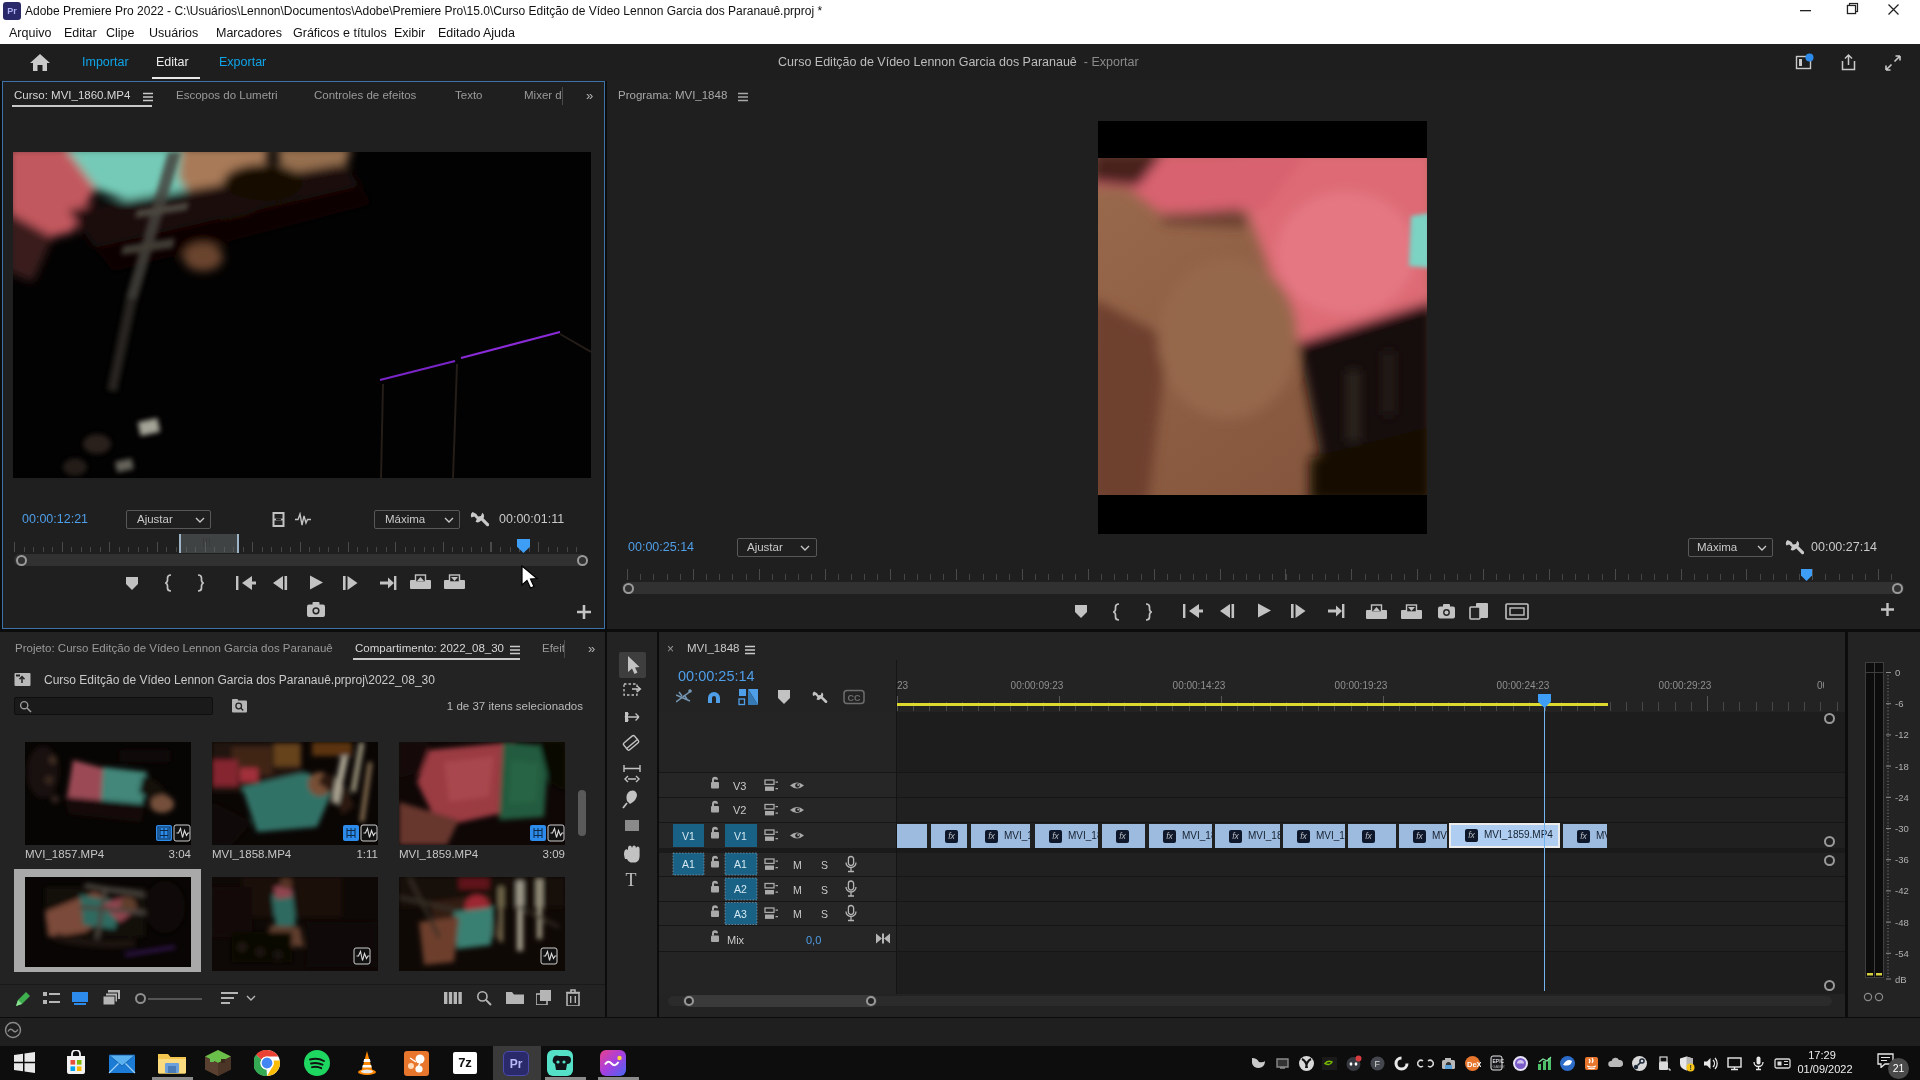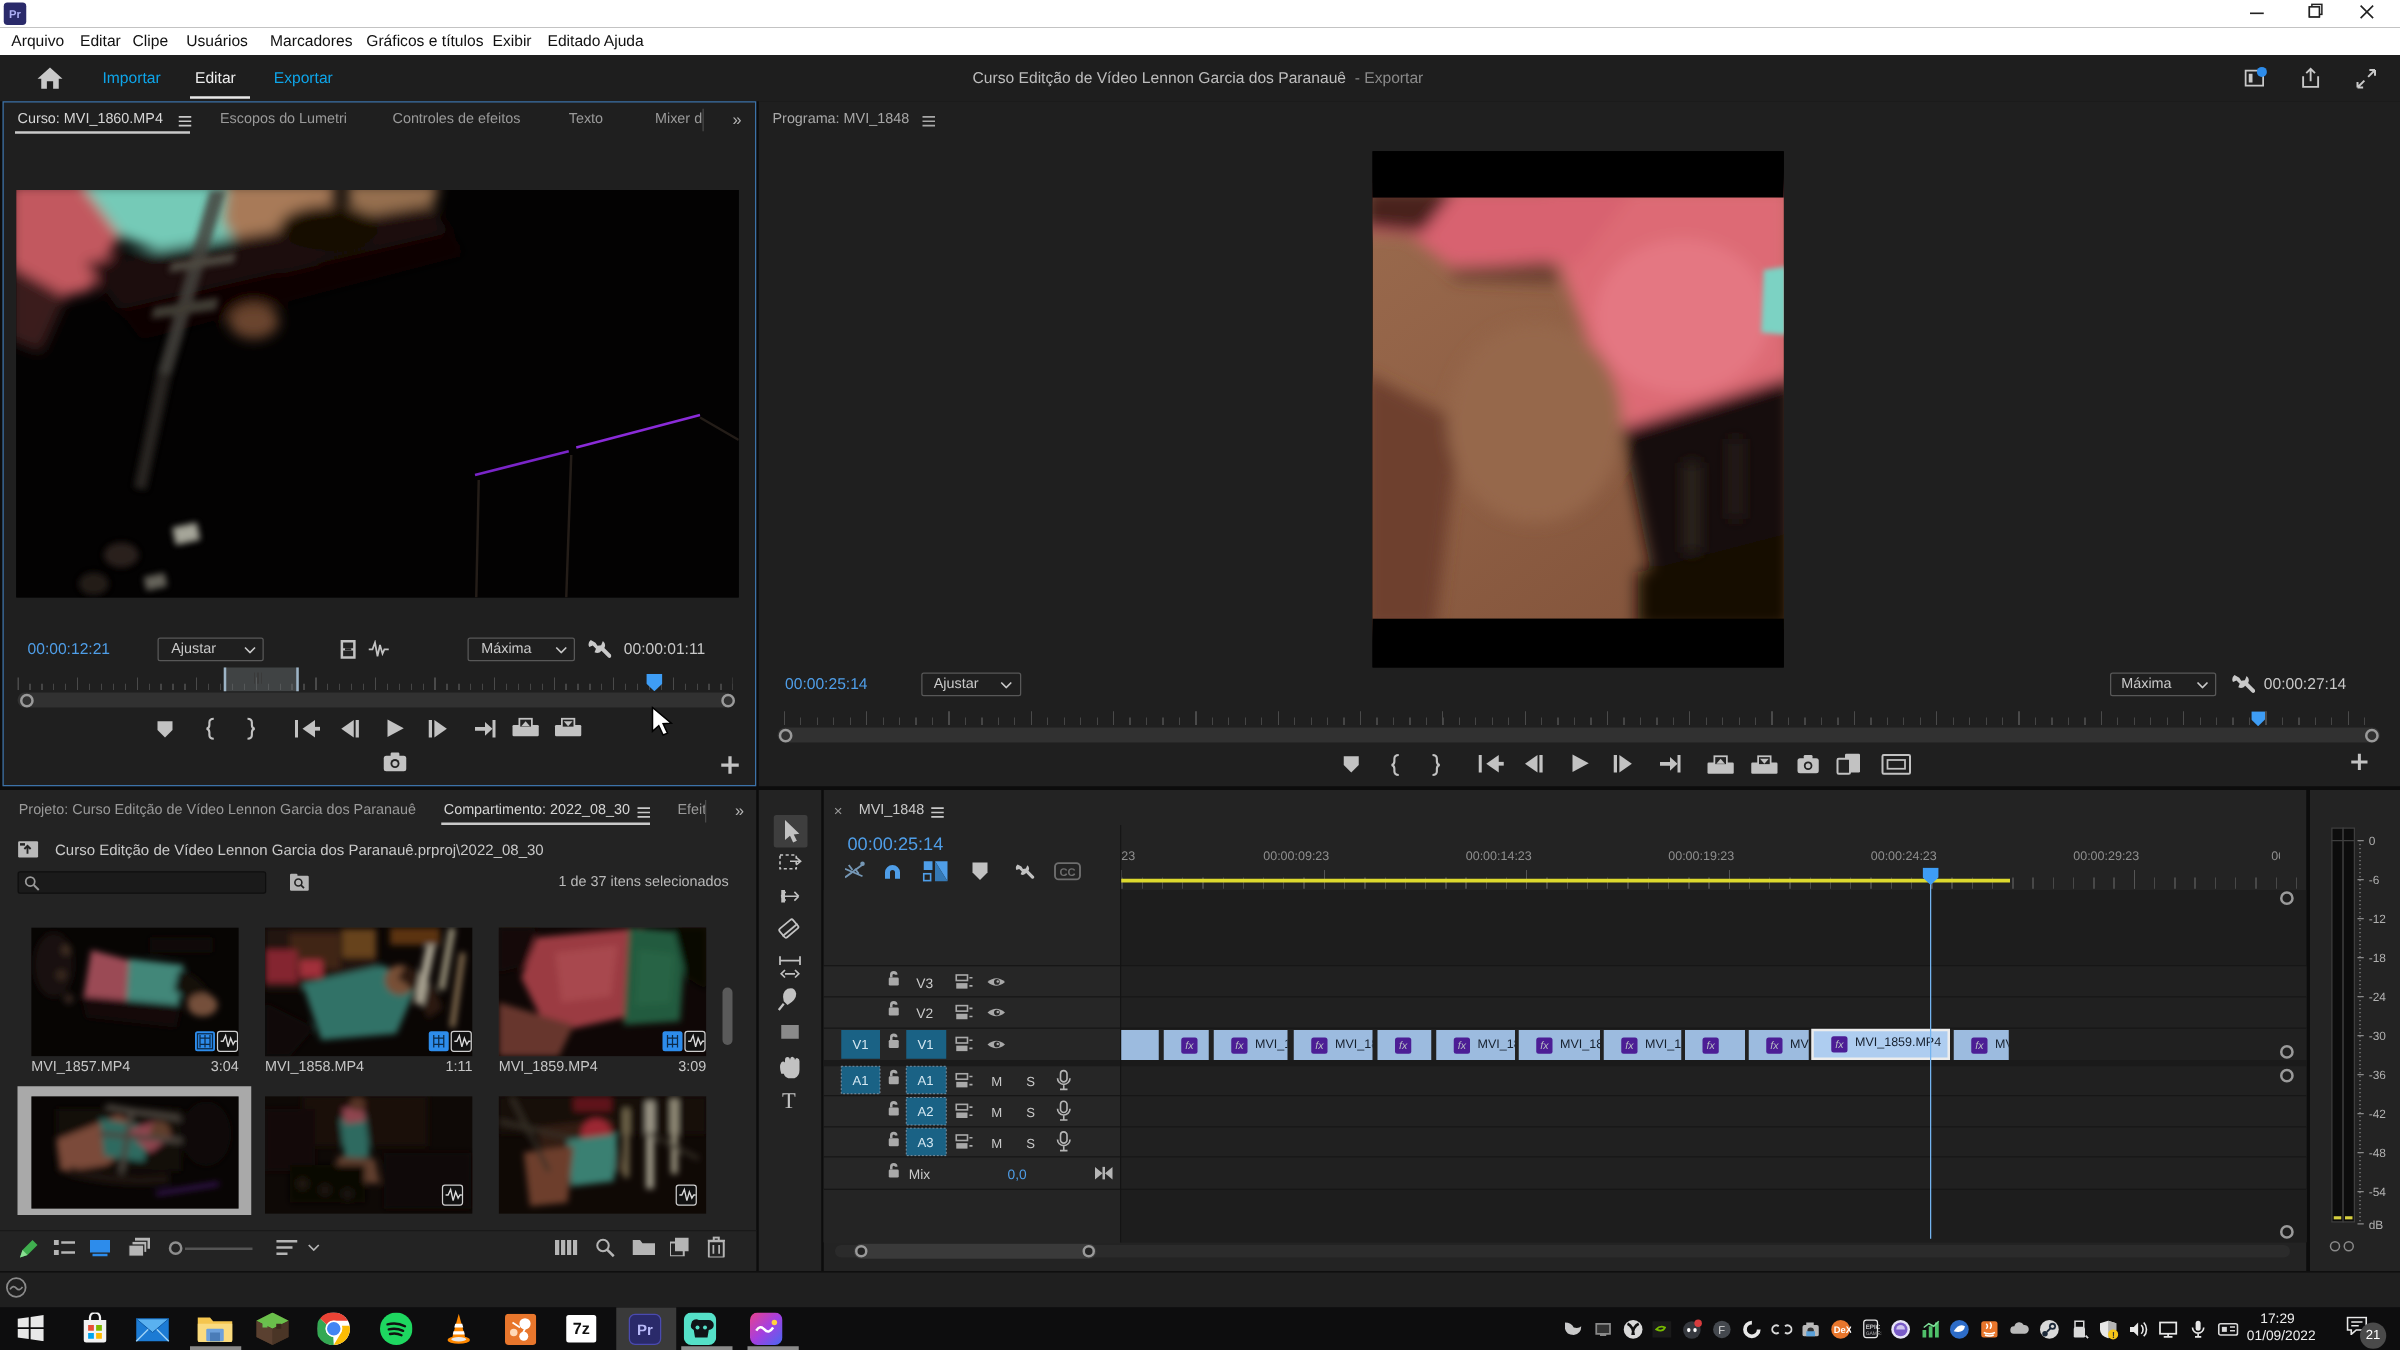--- a/index.html
+++ b/index.html
@@ -26,31 +26,32 @@
 #progpanel { left:607px; top:81px; width:1313px; height:548px; background:#1f1f1f; }
 #projpanel { left:0px; top:632px; width:605px; height:385px; }
 #toolspanel { left:607px; top:632px; width:50px; height:385px; }
 #tlpanel { left:659px; top:632px; width:1186px; height:385px; }
 #meterpanel { left:1848px; top:632px; width:72px; height:385px; }
 
 .tabtext { position:absolute; font-size:11.5px; white-space:nowrap; }
 
 
 .clip { top:824px; height:24px; background:#9cbbdf; overflow:hidden; }
-.fxb2 { position:absolute; left:14px; top:6px; width:13px; height:13px; background:#4c1d95; border-radius:2px; color:#b8bdc4; font-size:8.5px; font-style:italic; text-align:center; line-height:12px; }
+.fxb2 { position:absolute; left:14px; top:6px; width:13px; height:13px; background:#0f172a; border-radius:2px; color:#b8bdc4; font-size:8.5px; font-style:italic; text-align:center; line-height:12px; }
 .lbl2 { position:absolute; left:33px; top:6px; font-size:10px; color:#16202e; white-space:nowrap; }
 
 #statusbar { left:0; top:1017px; width:1920px; height:29px; background:#1f1f1f; border-top:1px solid #0c0c0c; }
 #taskbar { left:0; top:1046px; width:1920px; height:34px; background:#0d0d0e; }
 </style>
 </head>
 <body>
 <div id="stage">
   <div class="abs" id="titlebar"></div>
   <div class="abs" id="prlogo">Pr</div>
+  <div class="abs" id="titletext">Adobe Premiere Pro 2022 - C:\Usuários\Lennon\Documentos\Adobe\Premiere Pro\15.0\Curso Editção de Vídeo Lennon Garcia dos Paranauê.prproj *</div>
 
   <svg class="abs" style="left:1795px;top:0;width:110px;height:22px" viewBox="0 0 110 22">
     <rect x="5" y="10" width="11" height="1.3" fill="#222"></rect>
     <rect x="52.5" y="5.5" width="8" height="8" fill="none" stroke="#222" stroke-width="1.2"></rect>
     <rect x="54.5" y="3.5" width="8" height="8" fill="none" stroke="#222" stroke-width="1.2"></rect>
     <rect x="52.5" y="5.5" width="8" height="8" fill="#fff" stroke="#222" stroke-width="1.2"></rect>
     <path d="M93.5 4.5 L103.5 14.5 M103.5 4.5 L93.5 14.5" stroke="#222" stroke-width="1.3"></path>
   </svg>
   <div class="abs" id="menubar">
     <div class="menu-item" style="left:9px">Arquivo</div>

